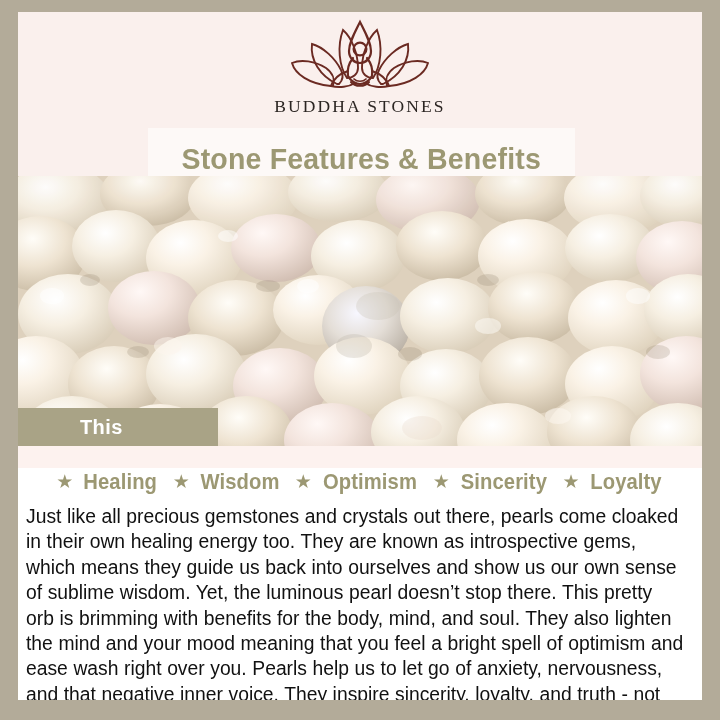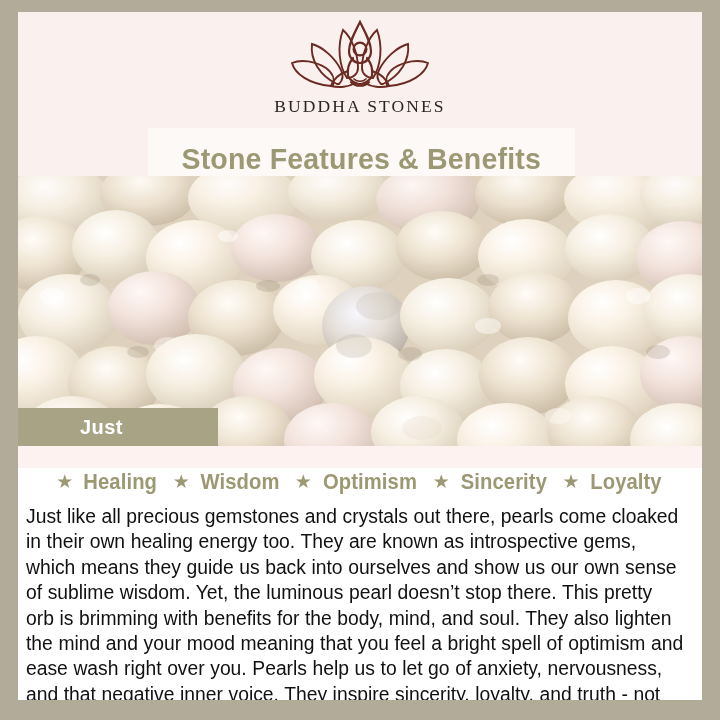--- a/index.html
+++ b/index.html
@@ -316,21 +316,21 @@
           <ellipse cx="250" cy="110" rx="12" ry="6"></ellipse>
           <ellipse cx="470" cy="104" rx="11" ry="6"></ellipse>
           <ellipse cx="640" cy="176" rx="12" ry="7"></ellipse>
           <ellipse cx="120" cy="176" rx="11" ry="6"></ellipse>
           <ellipse cx="392" cy="178" rx="12" ry="7"></ellipse>
         </g>
       </svg>
     </div>
 
     <div class="name-band">
-      <span class="name-text">Just</span>
+      <span class="name-text">This</span>
     </div>
 
     <div class="content">
       <div class="content-wash"></div>
 
       <div class="benefits">
 
         <div class="benefit">
           <span class="star">★</span>
           <span class="label">Healing</span>

